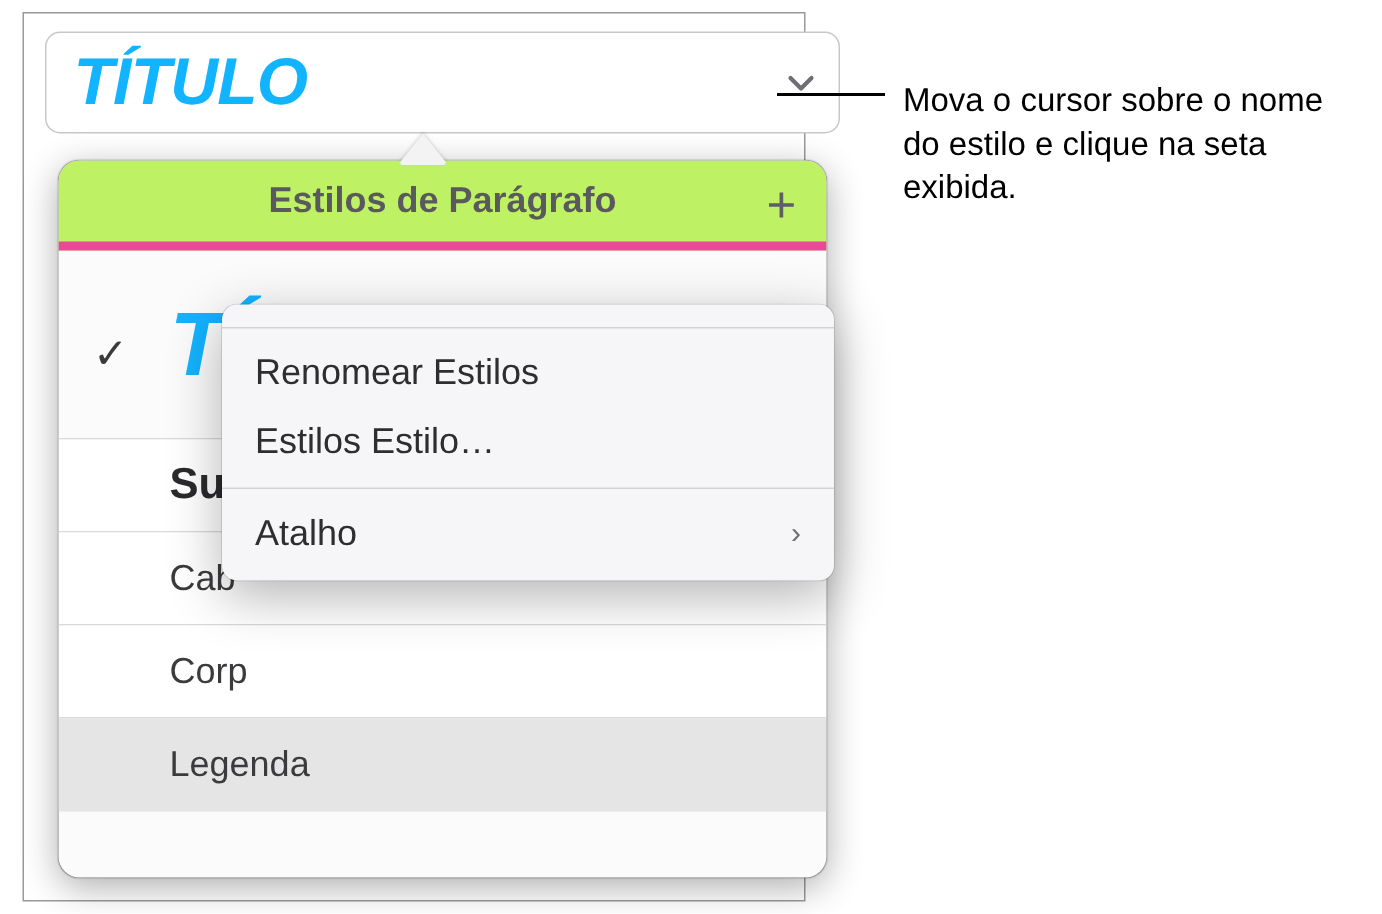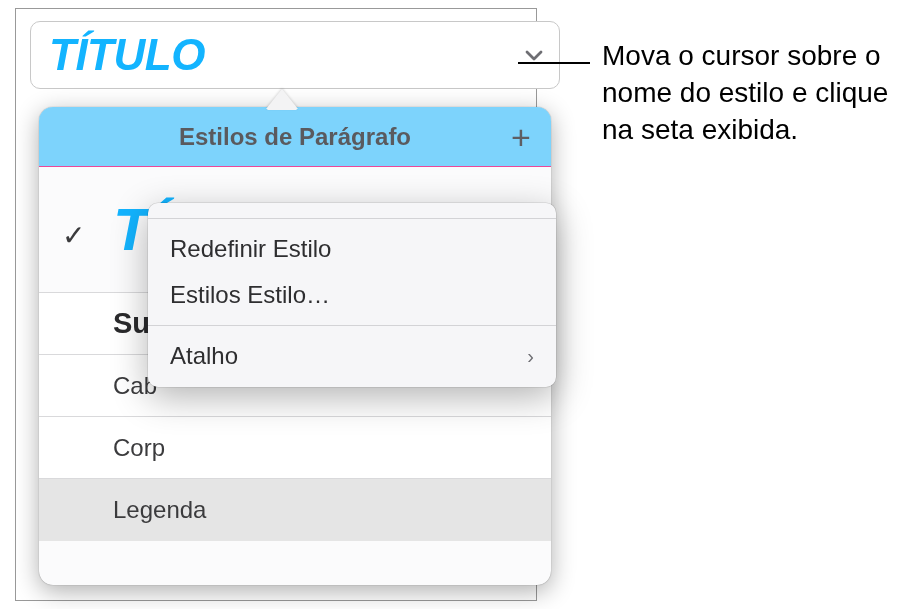--- a/index.html
+++ b/index.html
@@ -78,22 +78,22 @@
       width: 512px;
       height: 478px;
       background: #fbfbfc;
       border-radius: 14px;
       box-shadow: 0 6px 24px rgba(0,0,0,0.32), 0 0 1px rgba(0,0,0,0.5);
       overflow: hidden;
       z-index: 5;
     }
     .popover-header {
       height: 60px;
-      background: #7dd3fc;
-      border-bottom: 1px solid #ec4899;
+      background: #bef264;
+      border-bottom: 6px solid #ec4899;
       display: flex;
       align-items: center;
       justify-content: center;
       position: relative;
       font-size: 24px;
       font-weight: 600;
       color: #5a5a5e;
     }
     .plus-btn {
       position: absolute;
@@ -186,23 +186,23 @@
       left: 518px;
       top: 62px;
       width: 72px;
       height: 2px;
       background: #000;
       z-index: 40;
     }
     .callout-text {
       position: absolute;
       left: 602px;
-      top: 38px;
+      top: 52px;
       width: 310px;
-      font-size: 28px;
+      font-size: 22px;
       color: #000;
       line-height: 1.32;
     }
   </style>
 </head>
 <body>
 
 <div class="frame">
 
   <div class="style-bar">
@@ -236,21 +236,21 @@
     <div class="style-row last">
       <span class="row-text">Legenda</span>
     </div>
   </div>
 
   <span class="checkmark">✓</span>
 
   <div class="context-menu">
     <div class="menu-sep"></div>
     <div class="menu-item">
-      <span>Redefinir Estilo</span>
+      <span>Renomear Estilos</span>
     </div>
     <div class="menu-item">
       <span>Estilos Estilo…</span>
     </div>
     <div class="menu-sep"></div>
     <div class="menu-item">
       <span>Atalho</span>
       <span class="menu-chevron">›</span>
     </div>
   </div>

